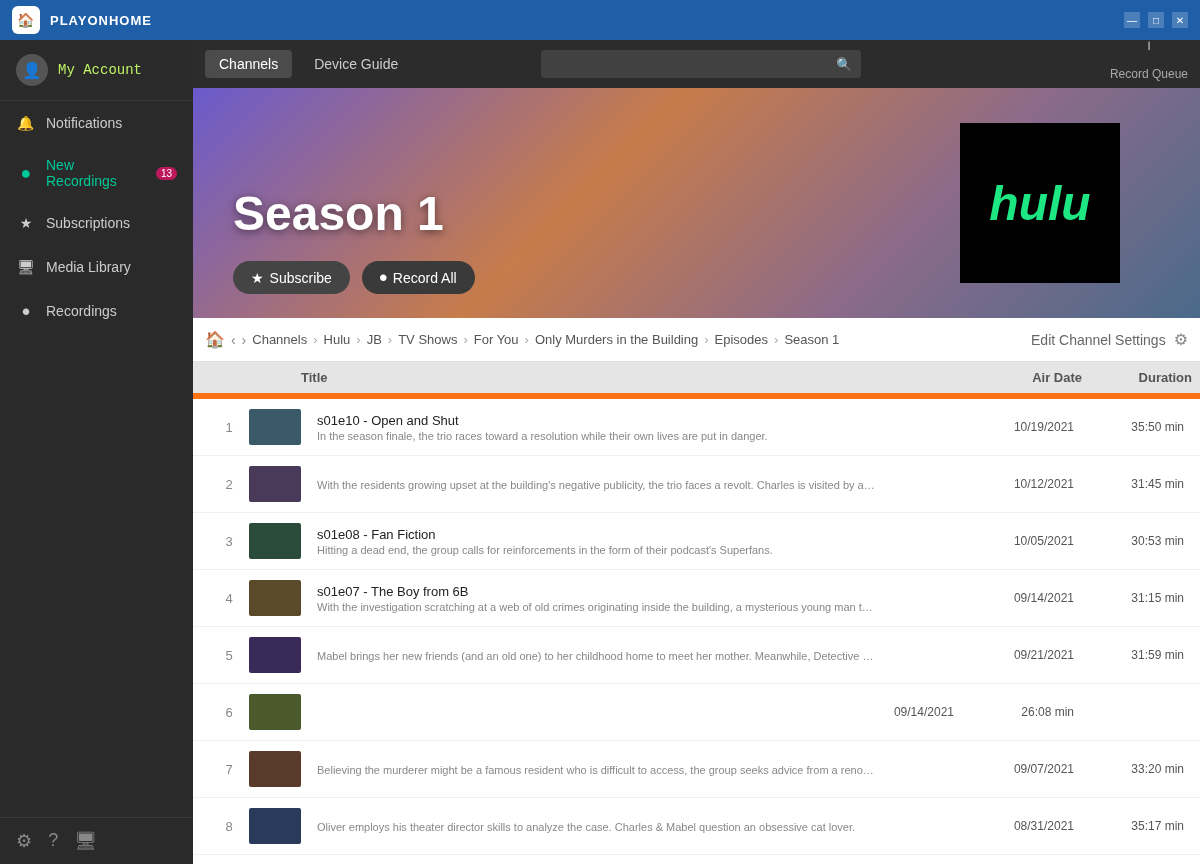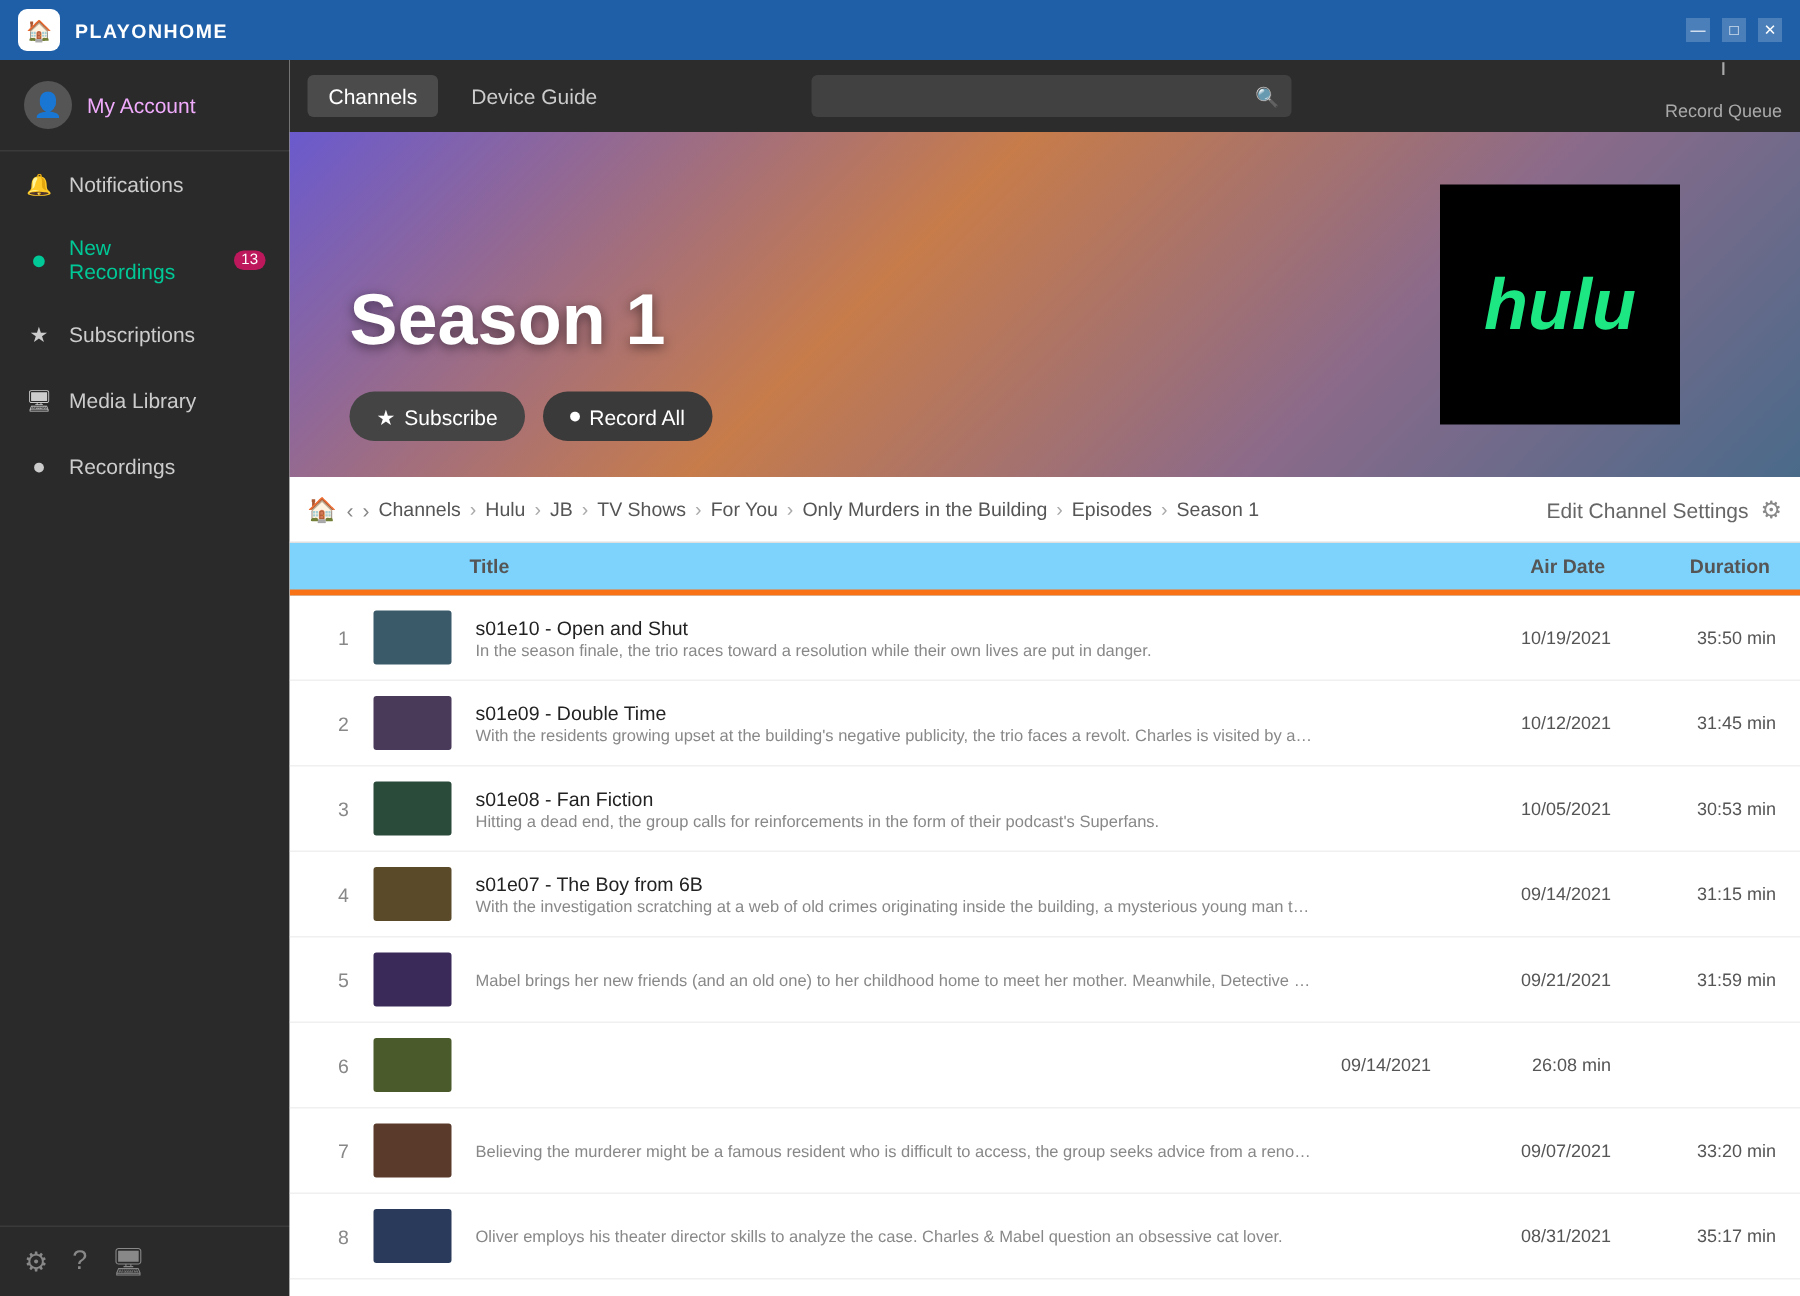--- a/index.html
+++ b/index.html
@@ -65,21 +65,21 @@
       padding: 14px 16px;
       border-bottom: 1px solid #3a3a3a;
       cursor: pointer;
     }
     .sidebar-account .avatar {
       width: 32px; height: 32px; border-radius: 50%;
       background: #555;
       display: flex; align-items: center; justify-content: center;
       font-size: 16px;
     }
-    .sidebar-account .account-label { font-size: 14px; color: #f0abfc; }
+    .sidebar-account .account-label { font-size: 14px; color: #bef264; font-family: Liberation Mono, monospace; }
     .sidebar-bottom {
       margin-top: auto;
       padding: 12px 16px;
       display: flex; gap: 16px;
       border-top: 1px solid #3a3a3a;
     }
     .sidebar-bottom-icon { color: #888; cursor: pointer; font-size: 18px; }
 
     
     .main-content { flex: 1; display: flex; flex-direction: column; overflow: hidden; background: #f5f5f5; }
@@ -188,26 +188,26 @@
 
     
     .table-area {
       flex: 1;
       background: #fff;
       overflow-y: auto;
     }
     .table-header {
       display: grid;
       grid-template-columns: 40px 60px 1fr 120px 110px;
-      padding: 8px 20px;
-      border-bottom: 4px solid #f97316;
+      padding: 8px 8px;
+      border-bottom: 6px solid #f97316;
       color: #555;
       font-size: 13px;
       font-weight: 600;
-      background: #7dd3fc;
+      background: #e5e5e5;
     }
     .table-row {
       display: grid;
       grid-template-columns: 40px 60px 1fr 120px 110px;
       padding: 10px 16px;
       border-bottom: 1px solid #f0f0f0;
       align-items: center;
       cursor: pointer;
     }
     .row-num { color: #888; font-size: 13px; text-align: center; }
@@ -348,21 +348,20 @@
       <div class="row-title">s01e10 - Open and Shut</div>
       <div class="row-desc">In the season finale, the trio races toward a resolution while their own lives are put in danger.</div>
     </div>
     <div class="row-date">10/19/2021</div>
     <div class="row-duration">35:50 min</div>
   </div>
           <div class="table-row">
     <div class="row-num">2</div>
     <div class="row-thumb-placeholder" style="background:#4a3a5a;"></div>
     <div class="row-info">
-      <div class="row-title">s01e09 - Double Time</div>
       <div class="row-desc">With the residents growing upset at the building's negative publicity, the trio faces a revolt. Charles is visited by an old...</div>
     </div>
     <div class="row-date">10/12/2021</div>
     <div class="row-duration">31:45 min</div>
   </div>
           <div class="table-row">
     <div class="row-num">3</div>
     <div class="row-thumb-placeholder" style="background:#2a4a3a;"></div>
     <div class="row-info">
       <div class="row-title">s01e08 - Fan Fiction</div>

